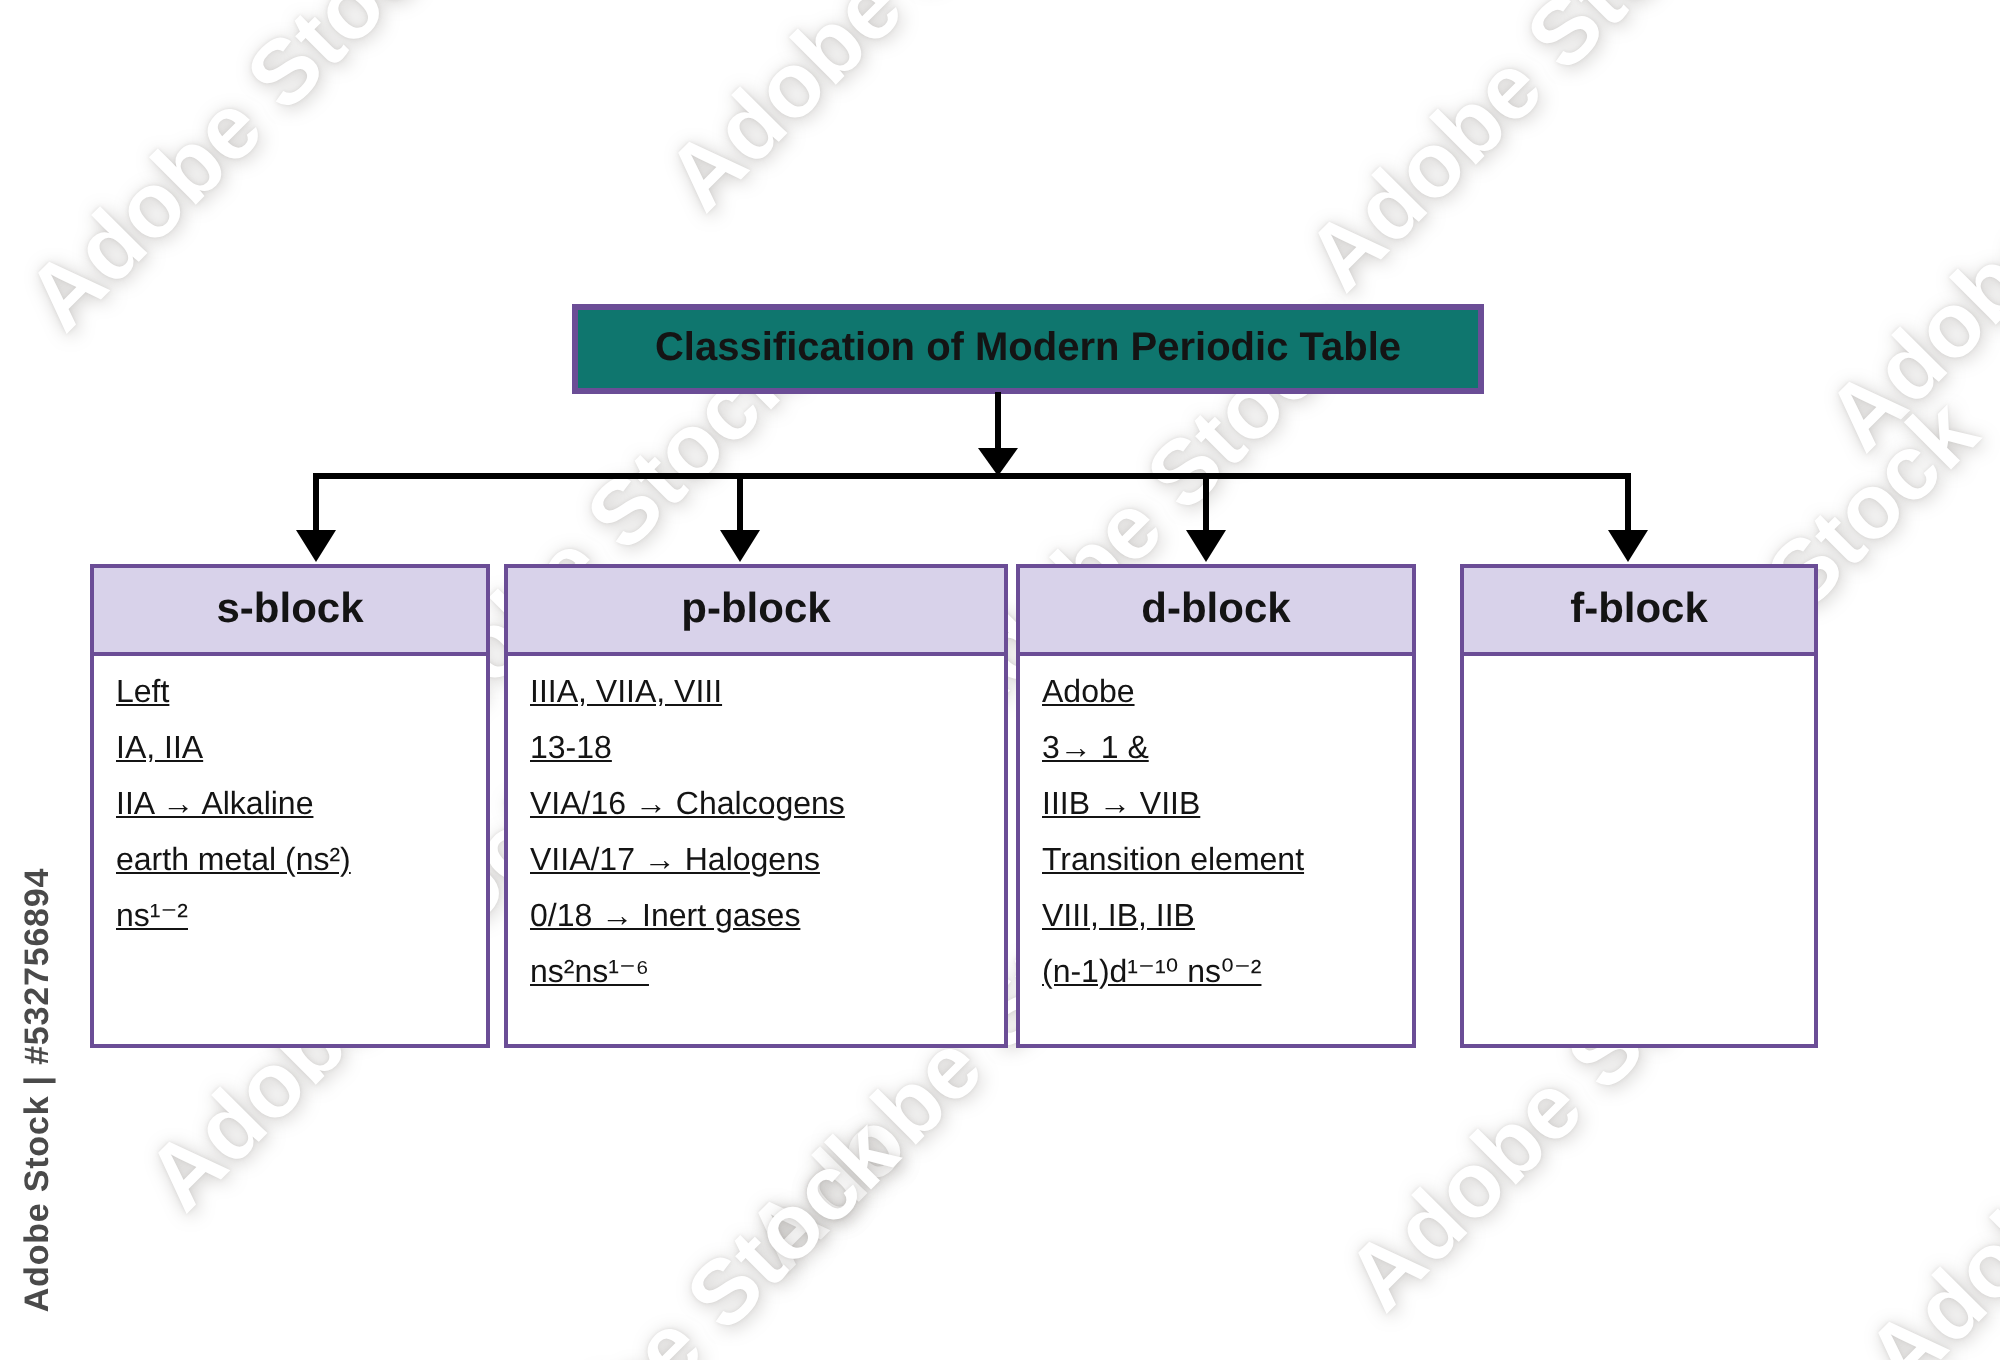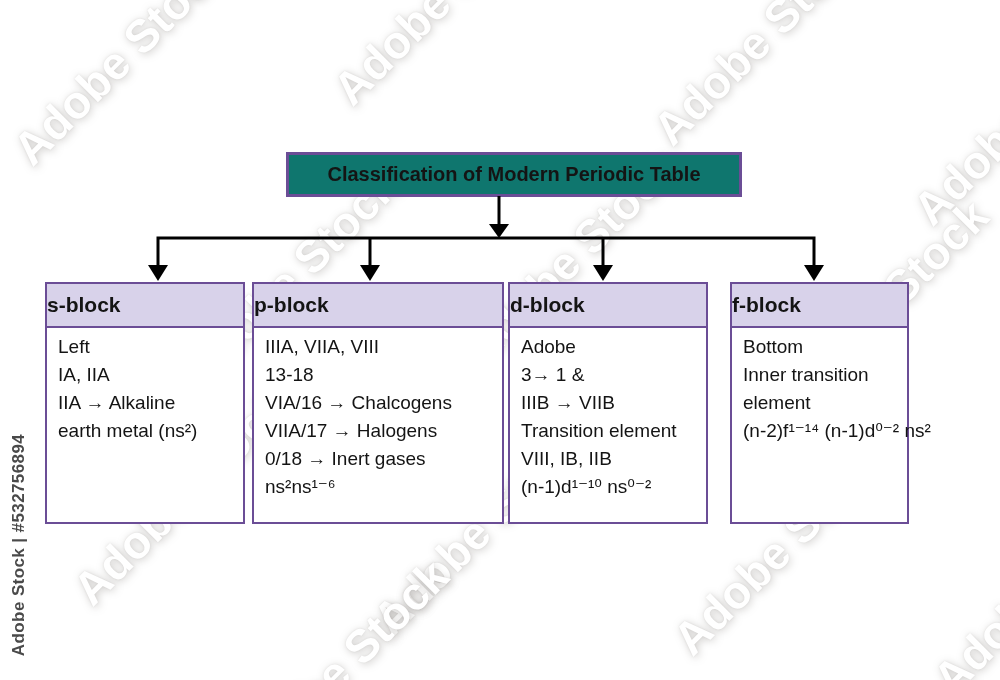--- a/index.html
+++ b/index.html
@@ -27,24 +27,24 @@
     display:flex; align-items:center; justify-content:center;
   }
   .title-box span { font-weight:bold; font-size:20px; color:#141414; }
   .connectors { position:absolute; left:0; top:0; width:1000px; height:680px; pointer-events:none; }
   .block {
     position:absolute; top:282px; height:242px; background:#ffffff;
     border:2.5px solid #6b4d96; box-sizing:border-box;
   }
   .block-header {
     height:44px; background:#d8d2ea; border-bottom:2.5px solid #6b4d96;
-    display:flex; align-items:center; box-sizing:border-box;
+    display:flex; align-items:center; justify-content:center; box-sizing:border-box;
   }
   .block-header span { font-weight:bold; font-size:21px; color:#141414; }
-  .block-body { padding:5px 11px 0 11px; font-size:19px; line-height:28px; }
+  .block-body { padding:5px 11px 0 11px; font-size:16px; line-height:28px;text-decoration:underline; }
   .line { white-space:nowrap; }
 </style>
 </head>
 <body>
 
 <div class="canvas">
 
   <div>
     <span class="wm" style="left:-20px;  top:30px;">Adobe Stock</span>
     <span class="wm" style="left:300px;  top:-30px;">Adobe Stock</span>
@@ -84,20 +84,21 @@
 
   <div class="block" style="left:45px; width:200px;">
     <div class="block-header">
       <span>s-block</span>
     </div>
     <div class="block-body">
       <div class="line">Left</div>
       <div class="line">IA, IIA</div>
       <div class="line">IIA → Alkaline</div>
       <div class="line">earth metal (ns²)</div>
+      <div class="line">ns¹⁻²</div>
     </div>
   </div>
 
   <div class="block" style="left:252px; width:252px;">
     <div class="block-header">
       <span>p-block</span>
     </div>
     <div class="block-body">
       <div class="line">IIIA, VIIA, VIII</div>
       <div class="line">13-18</div>
@@ -119,21 +120,15 @@
       <div class="line">Transition element</div>
       <div class="line">VIII, IB, IIB</div>
       <div class="line">(n-1)d¹⁻¹⁰ ns⁰⁻²</div>
     </div>
   </div>
 
   <div class="block" style="left:730px; width:179px;">
     <div class="block-header">
       <span>f-block</span>
     </div>
-    <div class="block-body">
-      <div class="line">Bottom</div>
-      <div class="line">Inner transition</div>
-      <div class="line">element</div>
-      <div class="line">(n-2)f¹⁻¹⁴ (n-1)d⁰⁻² ns²</div>
-    </div>
   </div>
 
 </div>
 
 </body></html>

